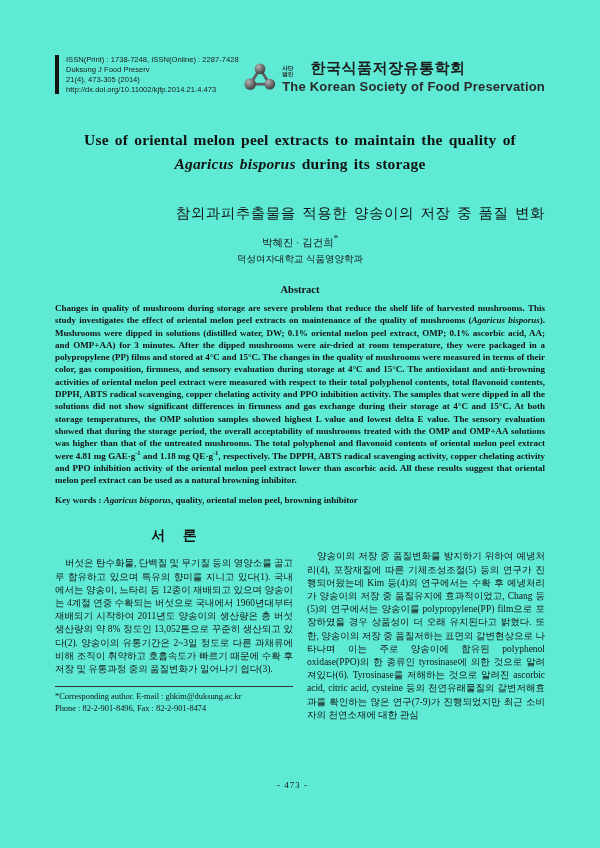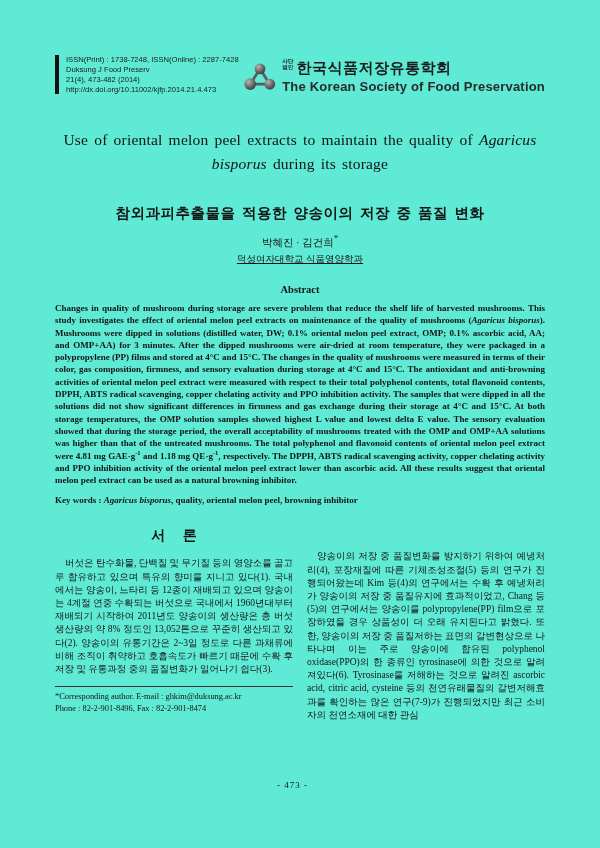--- a/index.html
+++ b/index.html
@@ -19,48 +19,48 @@
   .issn-block{
     border-left:4px solid #111;
     padding-left:7px;
     font-family:"Liberation Sans", sans-serif;
     font-size:7.6px;line-height:1.3;color:#1a1a1a;
     white-space:nowrap;
   }
   .society{display:flex;align-items:center;gap:5px;margin-top:4px;}
   .logo-mark{width:34px;height:31px;flex:0 0 auto;}
   .society-text{display:flex;flex-direction:column;}
-  .society-row{display:flex;align-items:flex-start;gap:3px;}
+  .society-row{display:flex;align-items:flex-end;gap:17px;}
   .badge{
     font-family:"Liberation Sans", sans-serif;
     font-size:5.6px;line-height:1.05;font-weight:bold;color:#222;
   }
   .society-ko{
     font-family:"Liberation Sans", sans-serif;
     font-size:15px;font-weight:bold;color:#1b1b1b;letter-spacing:0.5px;white-space:nowrap;
   }
   .society-en{
     font-family:"Liberation Sans", sans-serif;
     font-size:13px;font-weight:bold;color:#2a2a2a;margin-top:1px;letter-spacing:0.2px;white-space:nowrap;
   }
   
   .title-en{
     margin:34px 0 0 0;
-    font-size:15.5px;font-weight:normal;line-height:1.55;
+    font-size:15.5px;font-weight:bold;line-height:1.55;
     text-align:center;word-spacing:2px;letter-spacing:0.2px;
   }
   .authors-en{margin-top:8px;text-align:center;font-size:11.5px;word-spacing:3px;letter-spacing:0.8px;}
   .affil-en{margin-top:4px;text-align:center;font-style:italic;font-size:9.6px;}
   .title-ko{
-    margin-top:28px;text-align:center;
+    margin-top:28px;text-align:right;
     font-family:"Liberation Sans", sans-serif;
-    font-size:14.5px;font-weight:bold;letter-spacing:0.5px;word-spacing:2px;
+    font-size:14.5px;font-weight:normal;letter-spacing:0.5px;word-spacing:2px;
   }
   .authors-ko{margin-top:10px;text-align:center;font-size:10.5px;}
-  .affil-ko{margin-top:3px;text-align:center;font-size:9.5px;font-family:"Liberation Sans", sans-serif;text-decoration:underline;}
+  .affil-ko{margin-top:3px;text-align:center;font-size:9.5px;font-family:"Liberation Sans", sans-serif;}
   
   .abstract-head{margin-top:18px;text-align:center;font-size:10.5px;font-weight:bold;}
   .abstract-body{
     margin-top:7px;
     font-size:9px;font-weight:bold;line-height:12.3px;
     text-align:justify;
   }
   .abstract-body sup{font-size:6.5px;line-height:0;}
   .keywords{margin-top:9px;font-size:9px;font-weight:bold;}
   
@@ -86,21 +86,21 @@
 </style>
 </head>
 <body>
 
 <div class="page">
 
   <div class="masthead">
     <div class="issn-block">
       <div>ISSN(Print) : 1738-7248, ISSN(Online) : 2287-7428</div>
       <div>Duksung J Food Preserv</div>
-      <div>21(4), 473-482 (2014)</div>
+      <div>21(4), 473-305 (2014)</div>
       <div>http://dx.doi.org/10.11002/kjfp.2014.21.4.473</div>
     </div>
 
     <div class="society">
       <svg class="logo-mark" viewBox="0 0 40 36" aria-hidden="true">
         <defs>
           <radialGradient id="ball" cx="35%" cy="30%" r="75%">
             <stop offset="0%" stop-color="#b5b5b5"></stop>
             <stop offset="55%" stop-color="#6e6e6e"></stop>
             <stop offset="100%" stop-color="#3c3c3c"></stop>

